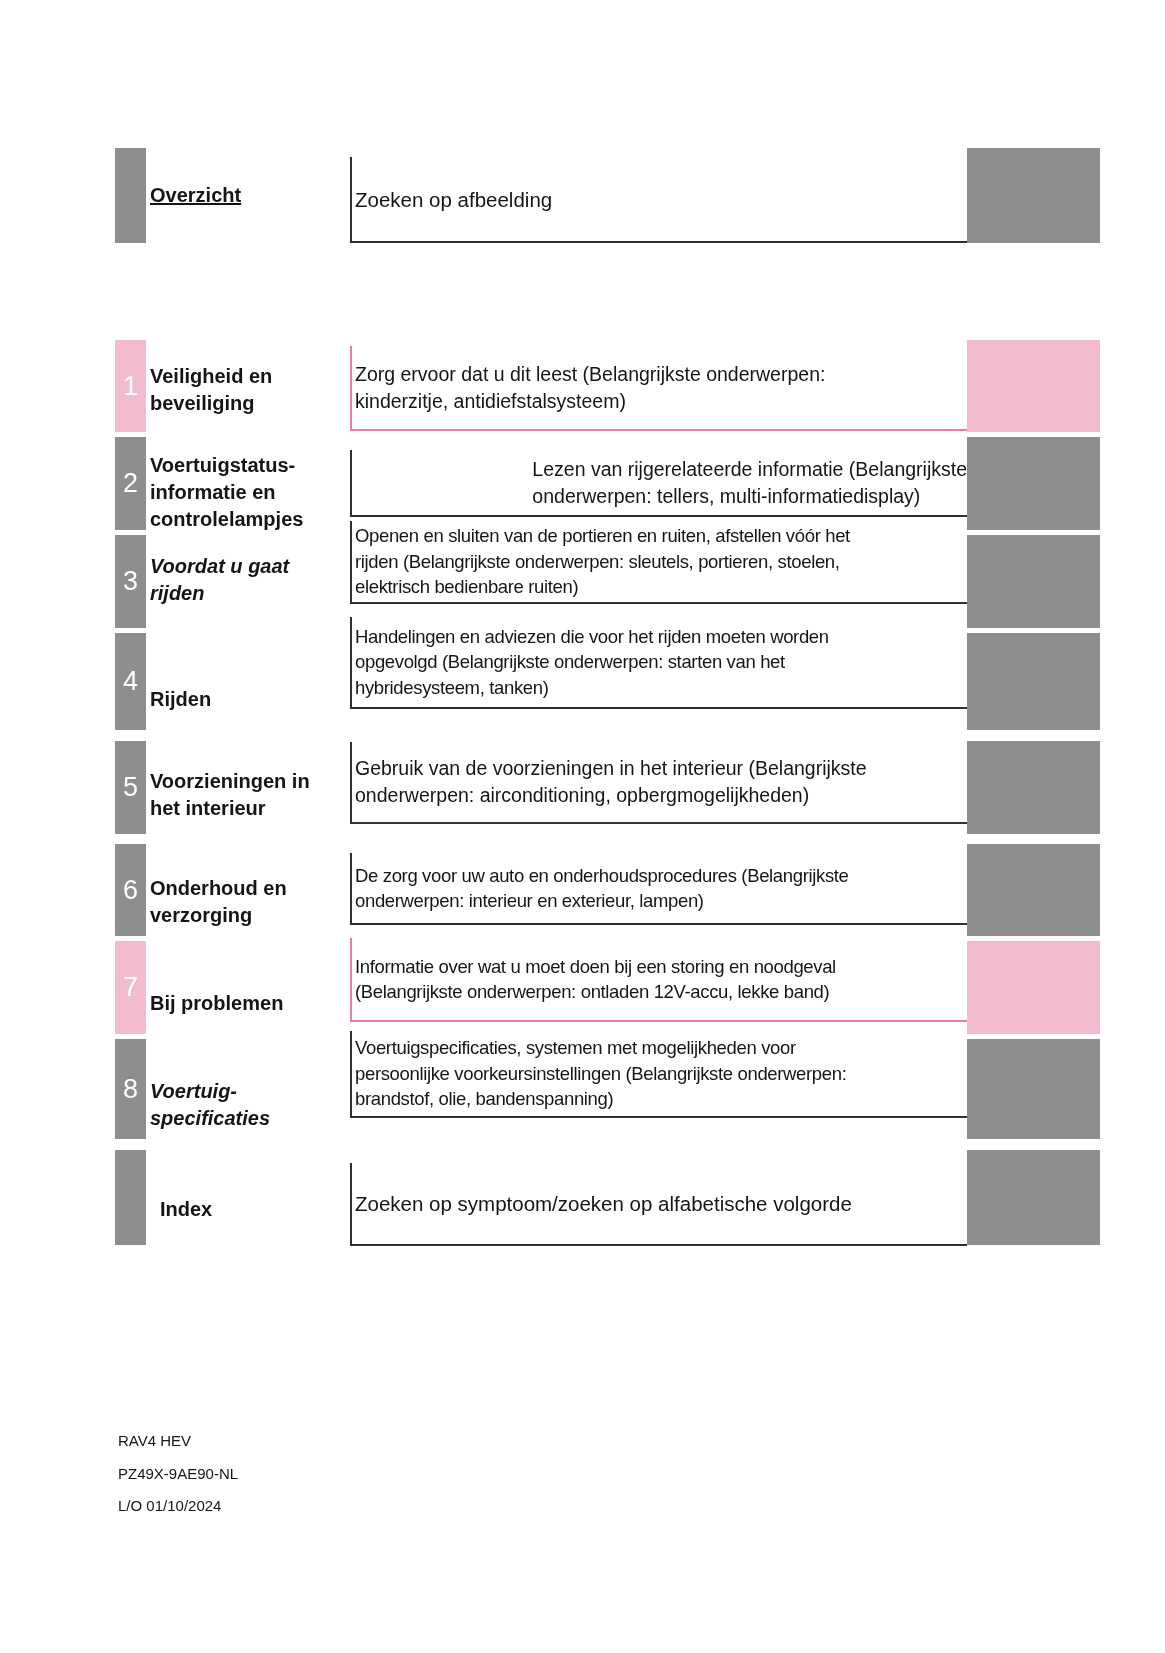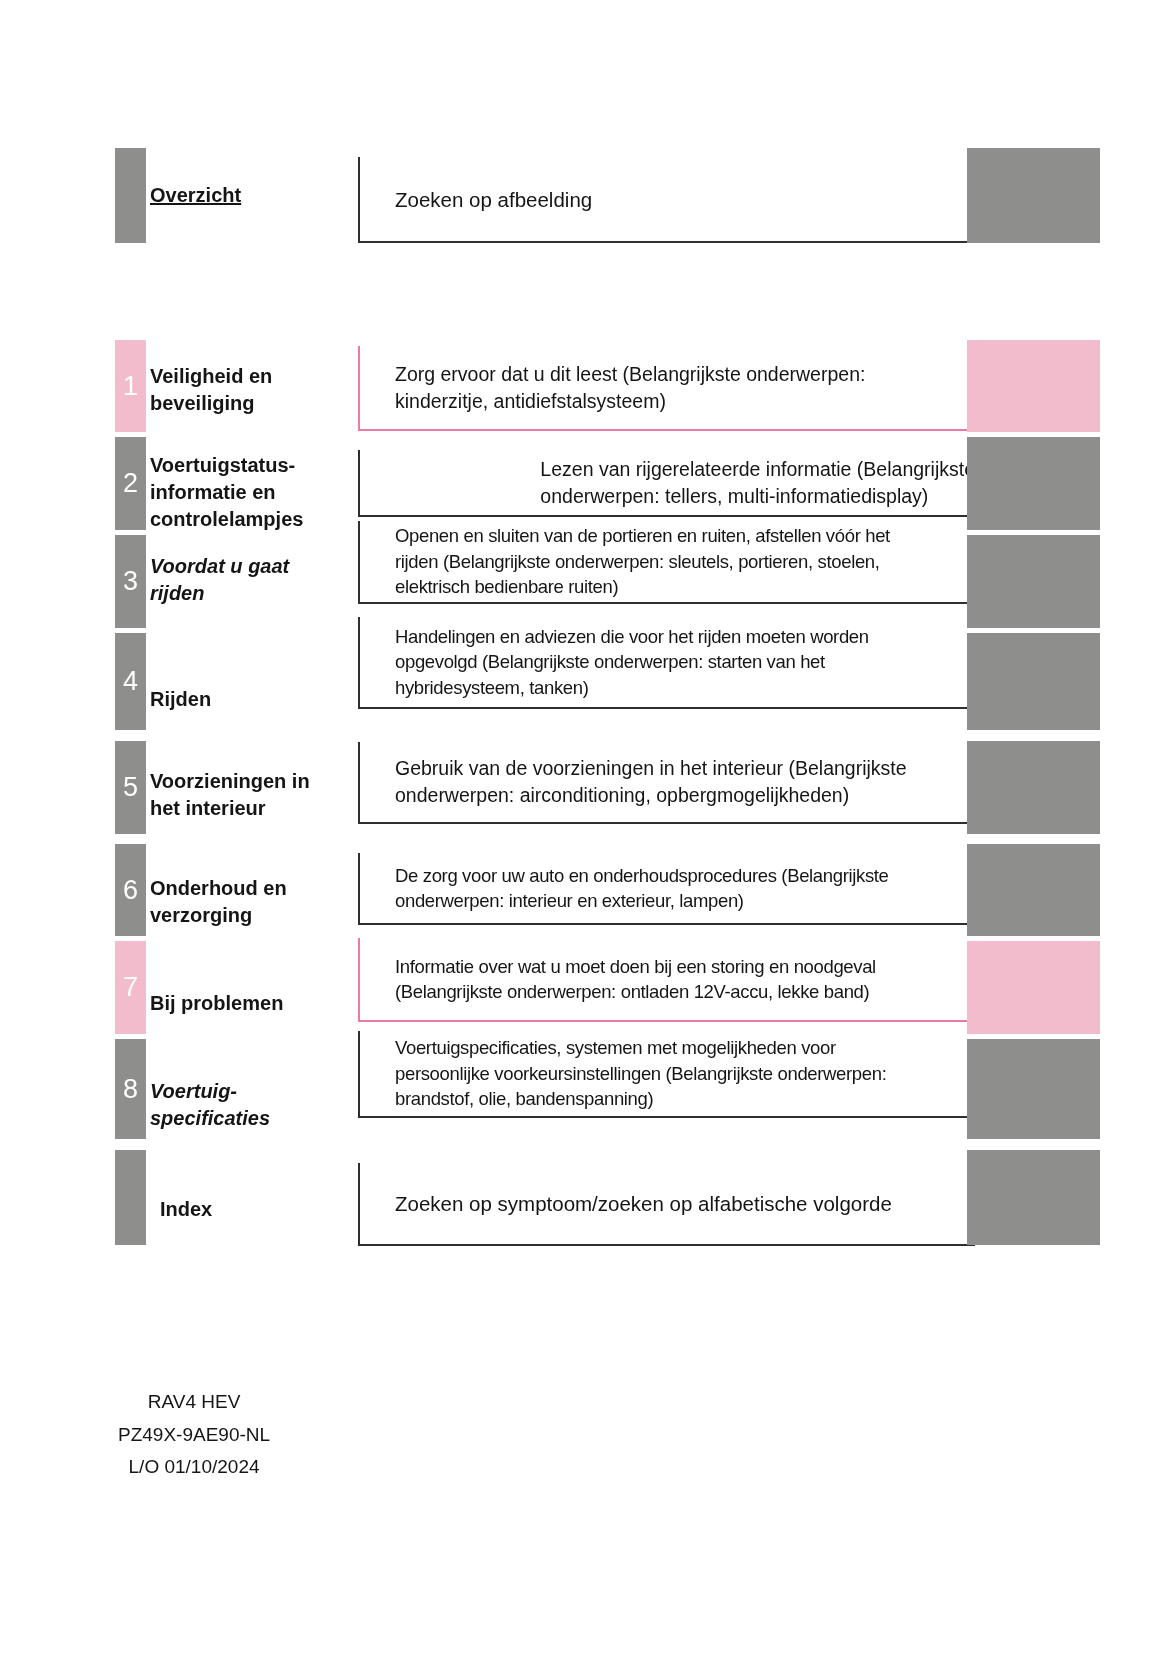--- a/index.html
+++ b/index.html
@@ -37,28 +37,28 @@
     left:150px;
     width:200px;
     font-weight:bold;
     font-size:20px;
     line-height:27px;
     white-space:pre-line;
     color:var(--text);
   }
   .desc{
     position:absolute;
-    left:358px;
+    left:350px;
     width:617px;
     box-sizing:border-box;
     border-left:2px solid var(--line);
     border-bottom:2px solid var(--line);
     display:flex;
     align-items:center;
-    padding-left:35px;
+    padding-left:3px;
   }
   .desc.accent{
     border-left-color:var(--pink_line);
     border-bottom-color:var(--pink_line);
   }
   .desc-text{
     font-size:19.5px;
     line-height:27px;
     white-space:pre-line;
     color:var(--text);
@@ -67,25 +67,24 @@
     font-size:18.5px;
     line-height:25.5px;
     letter-spacing:-0.35px;
   }
   .desc.big .desc-text{
     font-size:20.5px;
   }
   .footer{
     position:absolute;
     left:118px;
-    top:1386px;
-    font-size:19px;
+    top:1425px;
+    font-size:15px;
     line-height:32.5px;
     color:var(--text);
-    text-align:center;
   }
 </style>
 </head>
 <body>
 
 <div class="page">
 
   <div>
     <div class="tab left" style="top:148px;height:95px;"></div>
     <div class="title" style="top:182px;text-decoration:underline;">Overzicht</div>

